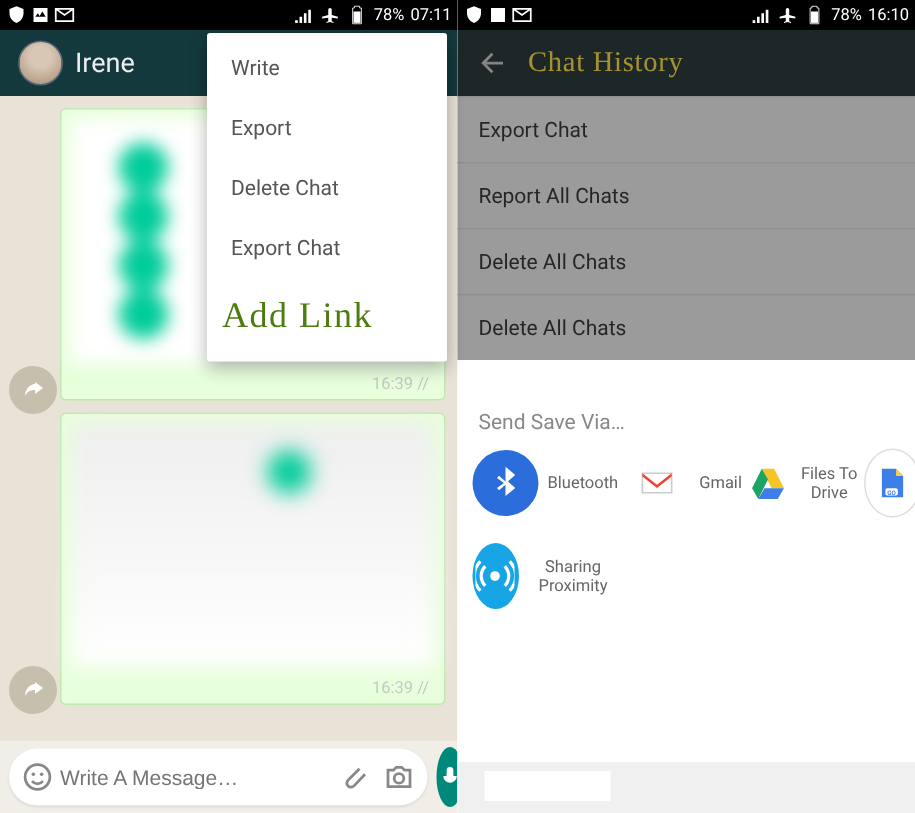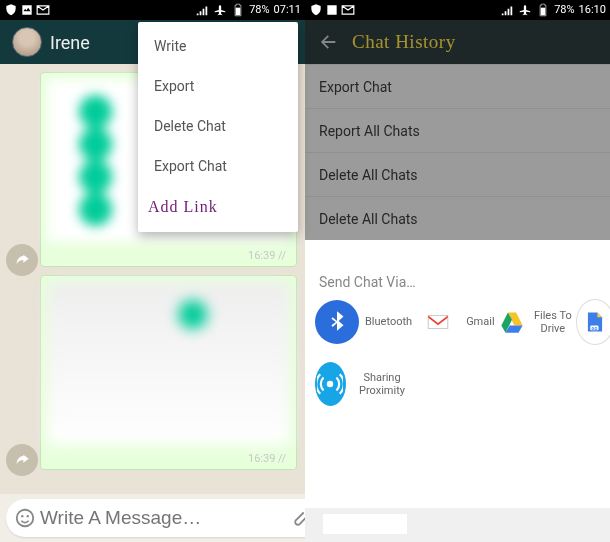--- a/index.html
+++ b/index.html
@@ -112,22 +112,22 @@
     padding: 4px 0;
   }
   .menu-item {
     padding: 12px 16px;
     font-size: 14px;
     color: #555;
   }
   .menu-addlink {
     padding: 12px 10px;
     font-family: Georgia, serif;
-    font-size: 16px;
-    color: #701a75;
+    font-size: 24px;
+    color: #4d7c0f;
     letter-spacing: 1px;
   }
 
   
   .footer {
     height: 48px;
     background: #f0eee7;
     display: flex;
     align-items: center;
     padding: 0 6px;
@@ -139,21 +139,21 @@
     height: 38px;
     border-radius: 19px;
     display: flex;
     align-items: center;
     padding: 0 4px;
     box-shadow: 0 1px 2px rgba(0,0,0,0.1);
   }
   .input-wrap .icn { fill: #888; width: 22px; height: 22px; margin: 0 4px; }
   .msg-input {
     flex: 1; border: none; outline: none;
-    font-size: 19px; color: #999; background: transparent;
+    font-size: 14px; color: #999; background: transparent;
   }
   .mic-btn {
     width: 40px; height: 40px; border-radius: 50%;
     background: #00897b;
     display: flex; align-items: center; justify-content: center;
   }
   .mic-btn svg { width: 18px; height: 18px; fill: #fff; }
 
   
   .header2 {
@@ -367,21 +367,21 @@
         </svg>
       <span class="header2-title">Chat History</span>
     </div>
     <div class="list-item">Export Chat</div>
     <div class="list-item">Report All Chats</div>
     <div class="list-item">Delete All Chats</div>
     <div class="list-item">Delete All Chats</div>
   </div>
 
   <div class="share-sheet">
-    <div class="share-title">Send Chat Via…</div>
+    <div class="share-title">Send Save Via…</div>
     <div class="share-grid">
 
       <div class="share-item">
         <div class="share-icon bt">
           <svg viewBox="0 0 24 24">
               <path d="M12 2l6 5-4.5 4 4.5 4-6 5V13l-4 3.5-1.2-1.4L11 12 6.8 8.9 8 7.5l4 3.5V2z"></path>
             </svg>
         </div>
         <span>Bluetooth</span>
       </div>

